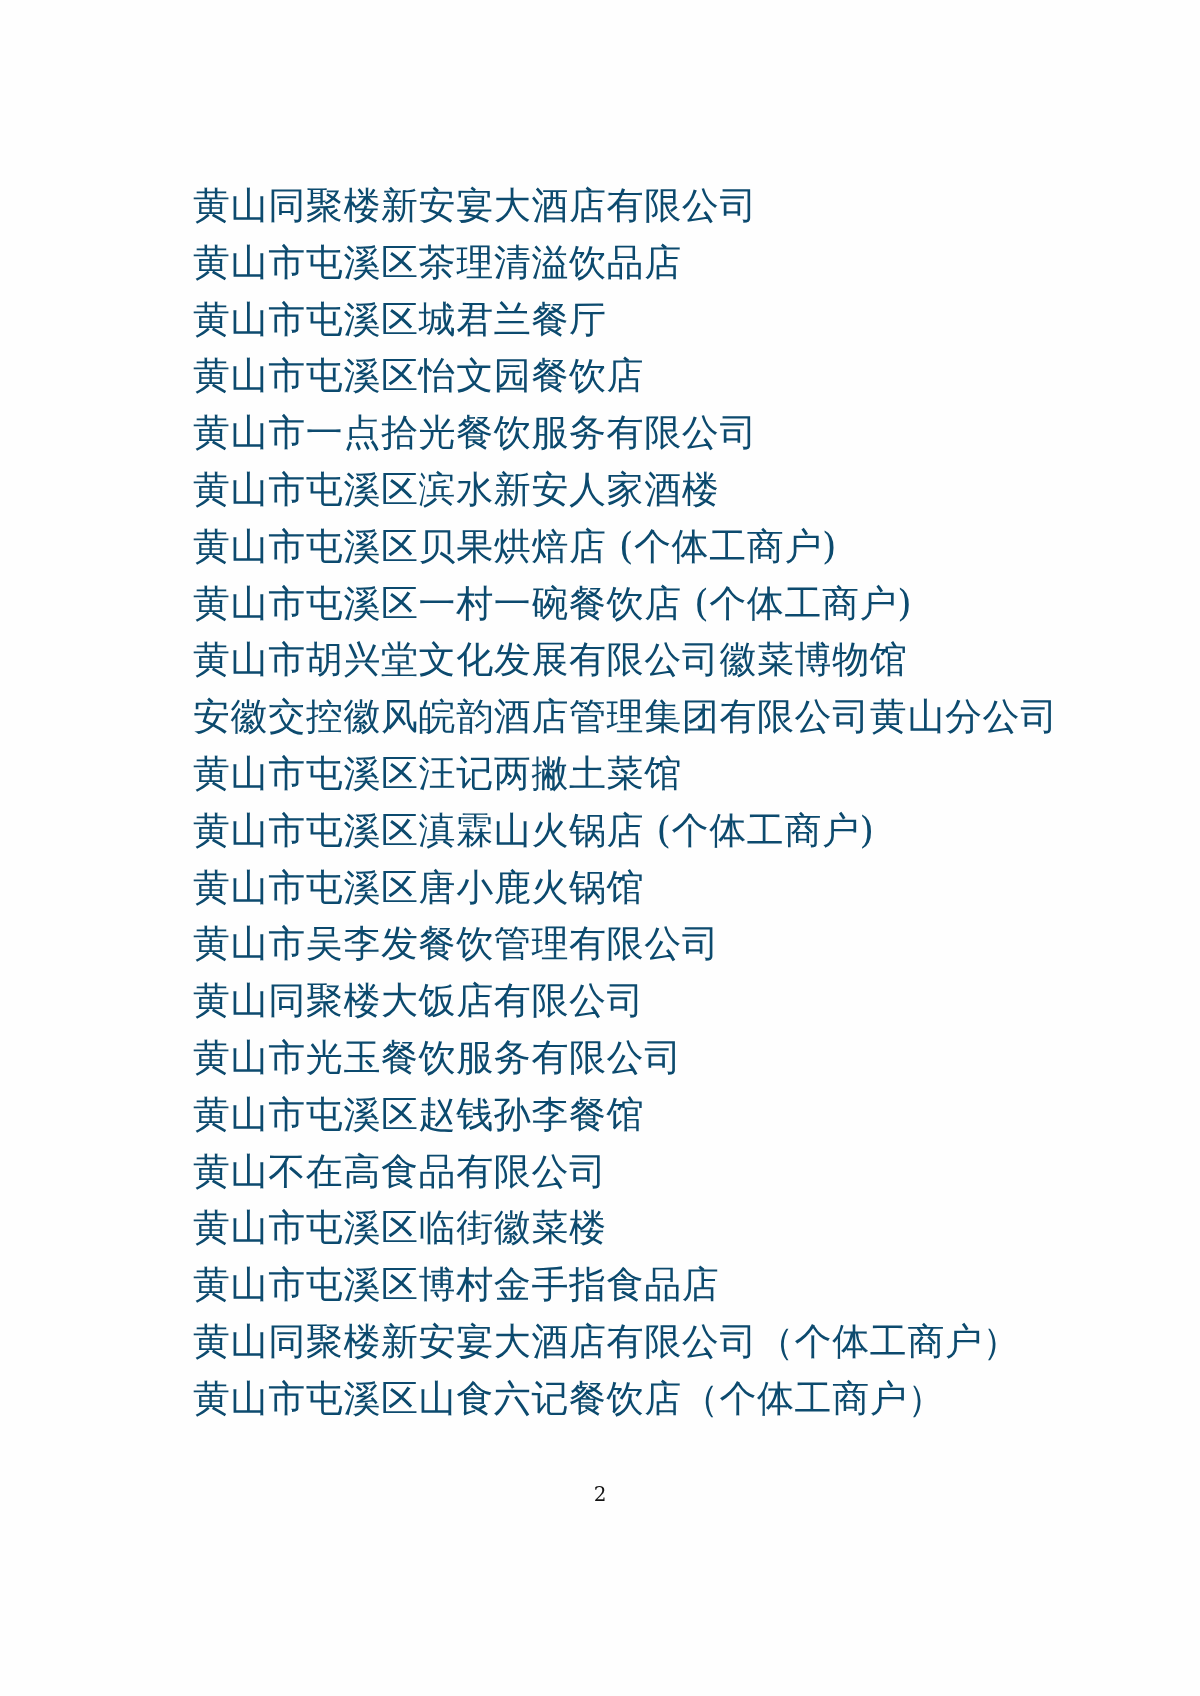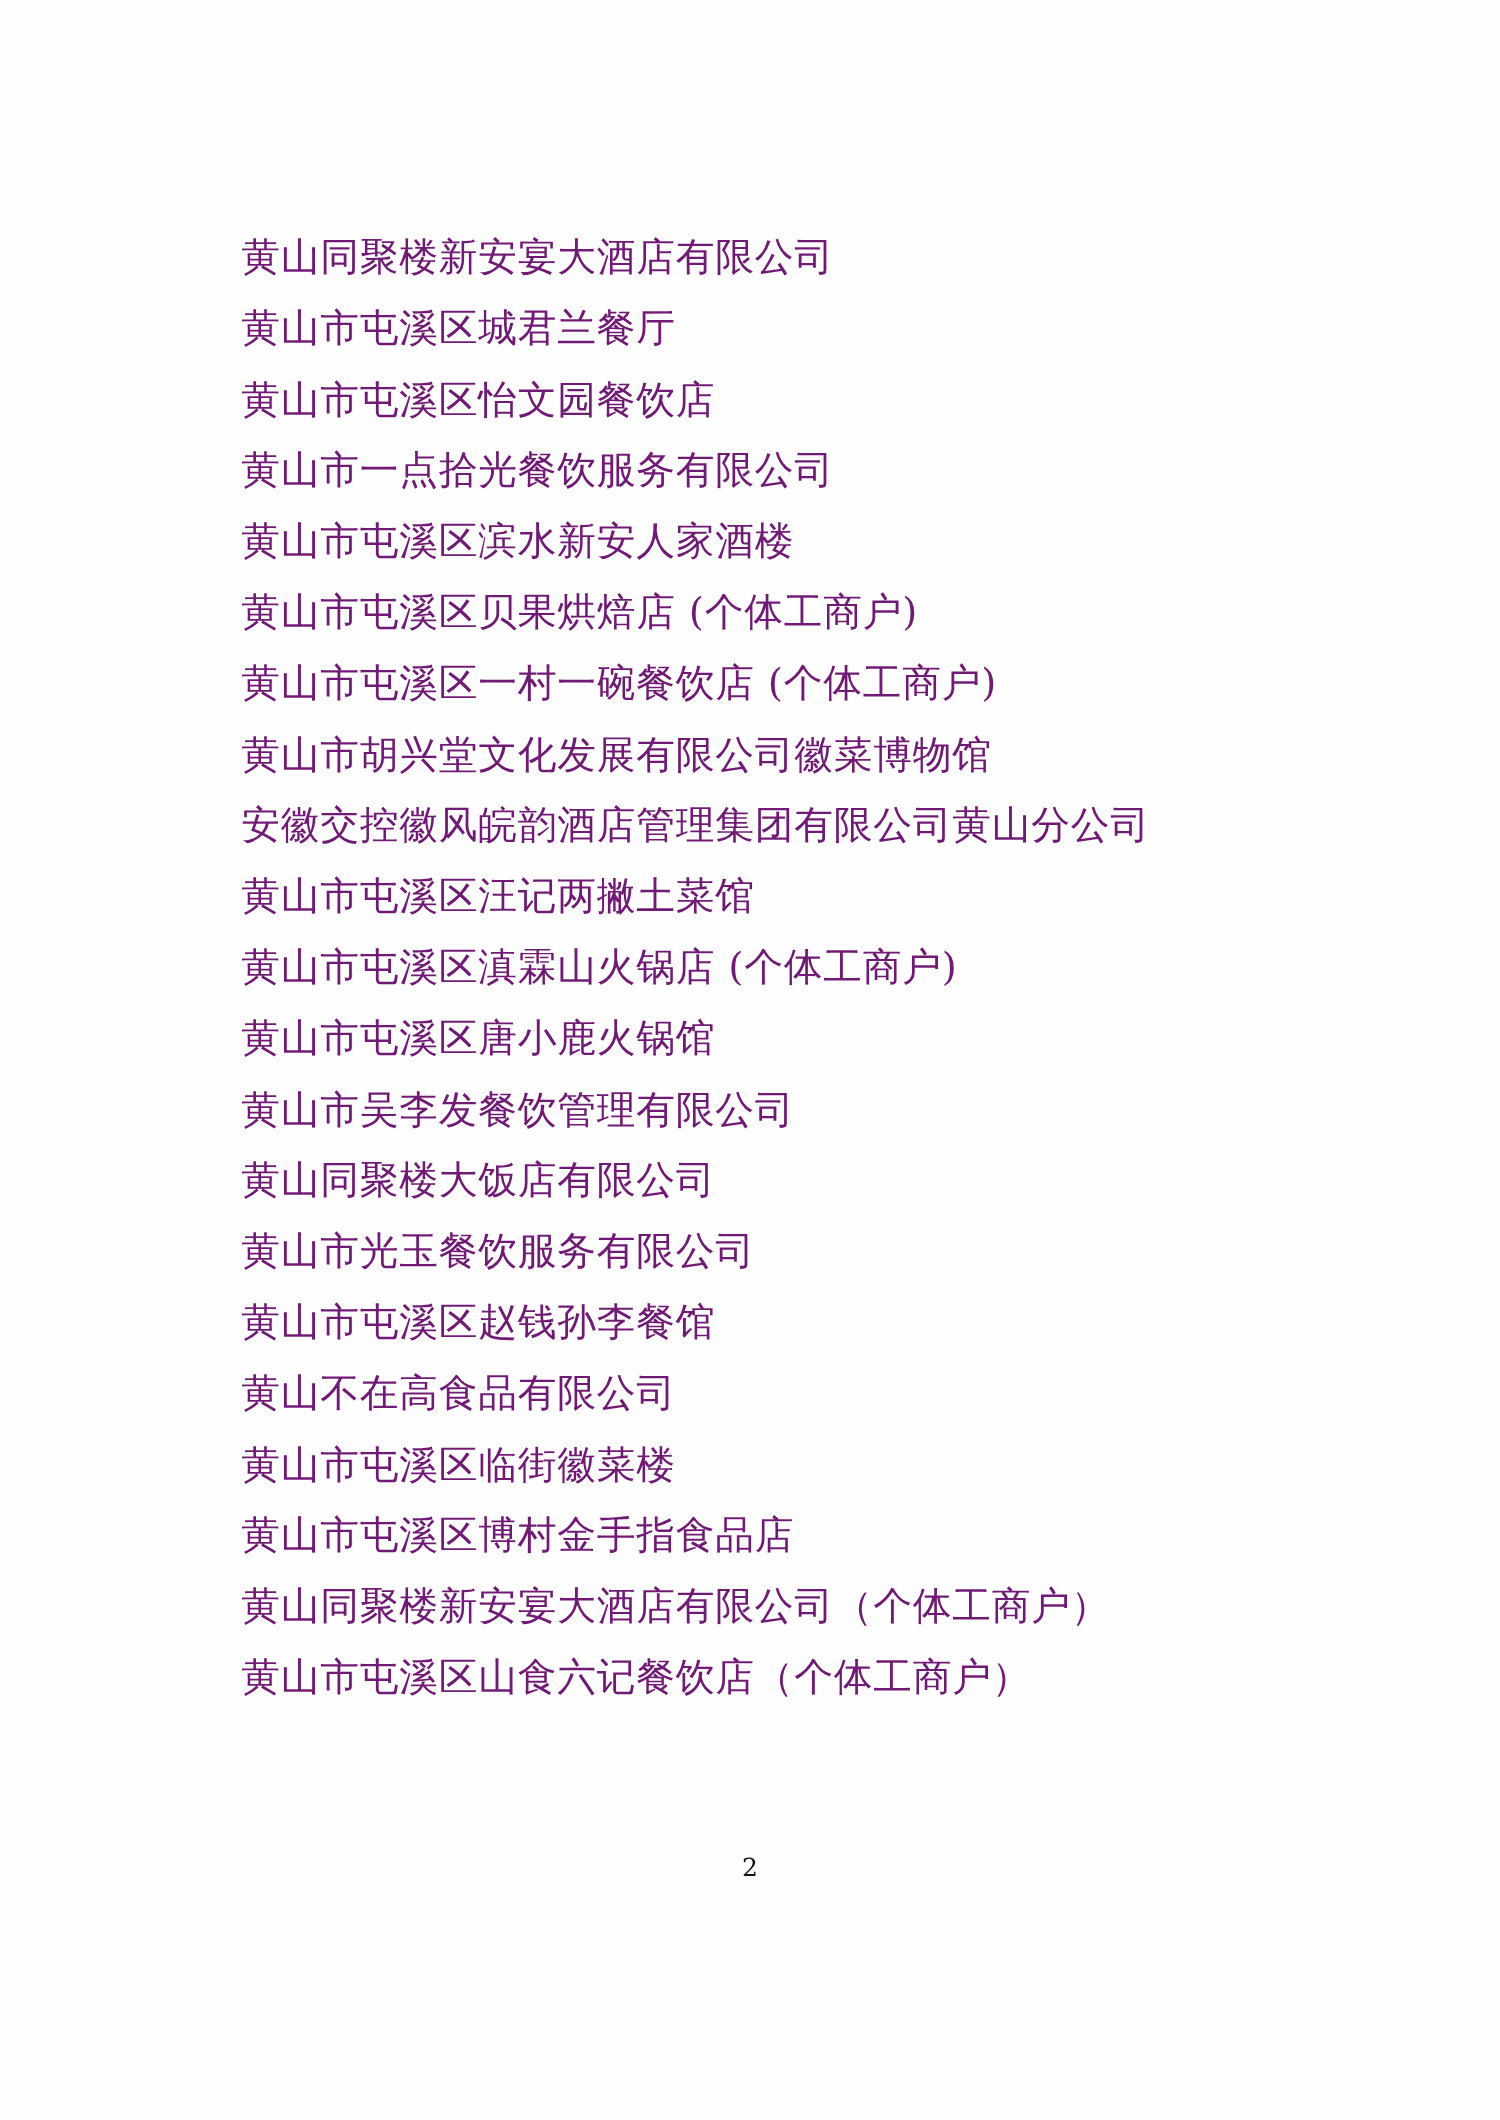--- a/index.html
+++ b/index.html
@@ -25,45 +25,46 @@
     background: #fefefe;
     box-sizing: border-box;
   }
   .doc-body {
     position: absolute;
     top: 178px;
     left: 193px;
     width: 880px;
   }
   .line {
-    font-size: 31px;
+    font-size: 37px;
     line-height: 56.8px;
     letter-spacing: 0.6px;
     white-space: nowrap;
-    color: #701a75;
+    color: #0c4a6e;
     font-family: "DejaVu Serif", "Liberation Serif", serif;
   }
   .page-number {
     position: absolute;
     left: 0;
     right: 0;
     top: 1482px;
     text-align: center;
     font-size: 20px;
     color: #131313;
     font-family: "DejaVu Serif", "Liberation Serif", serif;
   }
 </style>
 </head>
 <body>
 
 <div class="page">
 
   <div class="doc-body">
     <div class="line">黄山同聚楼新安宴大酒店有限公司</div>
+    <div class="line">黄山市屯溪区茶理清溢饮品店</div>
     <div class="line">黄山市屯溪区城君兰餐厅</div>
     <div class="line">黄山市屯溪区怡文园餐饮店</div>
     <div class="line">黄山市一点拾光餐饮服务有限公司</div>
     <div class="line">黄山市屯溪区滨水新安人家酒楼</div>
     <div class="line">黄山市屯溪区贝果烘焙店 (个体工商户)</div>
     <div class="line">黄山市屯溪区一村一碗餐饮店 (个体工商户)</div>
     <div class="line">黄山市胡兴堂文化发展有限公司徽菜博物馆</div>
     <div class="line">安徽交控徽风皖韵酒店管理集团有限公司黄山分公司</div>
     <div class="line">黄山市屯溪区汪记两撇土菜馆</div>
     <div class="line">黄山市屯溪区滇霖山火锅店 (个体工商户)</div>

